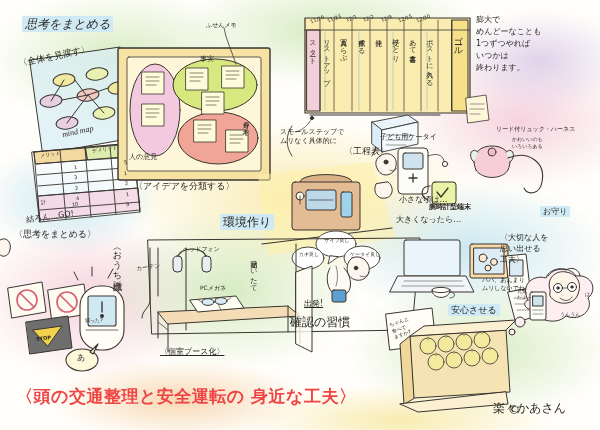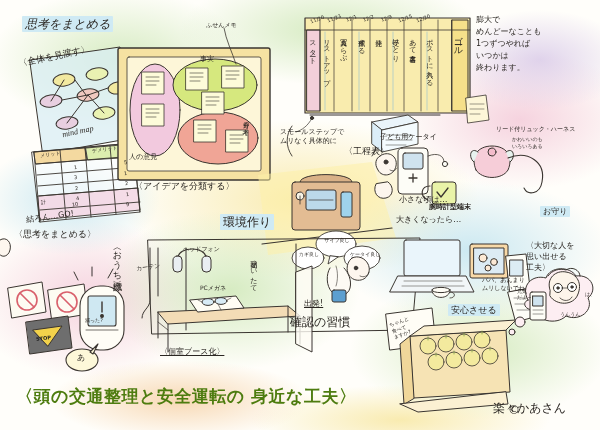--- a/index.html
+++ b/index.html
@@ -15,21 +15,21 @@
   .vtext{writing-mode:vertical-rl;text-orientation:upright;letter-spacing:0px;}
   .tiny{font-size:5px;}
   .s6{font-size:6px;}
   .s7{font-size:7px;}
   .s8{font-size:8px;}
   .s9{font-size:9px;}
   .s10{font-size:12px;}
   .s12{font-size:12px;}
   .title{
     font-size:17px;font-weight:bold;letter-spacing:0.5px;
-    color:#4d7c0f;
+    color:#ef4444;
   }
   .rot-8{transform:rotate(-8deg);}
   .rot-12{transform:rotate(-12deg);}
   .rot-20{transform:rotate(-20deg);}
   .rot6{transform:rotate(6deg);}
 </style>
 </head>
 <body>
 
 <svg id="sheet" viewBox="0 0 600 430" xmlns="http://www.w3.org/2000/svg">
@@ -434,21 +434,21 @@
 <div class="lbl tiny" style="left:85px;top:318px;">減った?</div>
 <div class="lbl s8" style="left:77px;top:354px;">あ</div>
 <div class="lbl tiny" style="left:36px;top:336px;color:#222;font-weight:bold;transform:rotate(-6deg);">STOP</div>
 
 <div class="lbl tiny" style="left:324px;top:238px;line-height:1.1;text-align:center;width:26px;">サイフ良し</div>
 <div class="lbl tiny" style="left:297px;top:252px;line-height:1.1;text-align:center;width:24px;">カギ良し</div>
 <div class="lbl tiny" style="left:350px;top:252px;line-height:1.1;text-align:center;width:26px;">ケータイ良し</div>
 <div class="lbl s8" style="left:304px;top:300px;text-decoration:underline;">出発!</div>
 <div class="lbl s10" style="left:290px;top:316px;">確認の習慣</div>
 
-<div class="lbl s8" style="left:500px;top:240px;white-space:pre;line-height:1.4;margin-left:26px;">〈大切な人を
+<div class="lbl s8" style="left:500px;top:232px;white-space:pre;line-height:1.4;">〈大切な人を
 思い出せる
 工夫〉</div>
 <div class="lbl s6" style="left:482px;top:276px;white-space:pre;line-height:1.3;">パパ、あんまり
 ムリしないでね</div>
 <div class="lbl s9" style="left:448px;top:306px;">
   <span class="hl">安心させる</span>
 </div>
 <div class="lbl tiny rot-20" style="left:391px;top:318px;white-space:pre;line-height:1.3;">ちゃんと
 食べて
 ますか?</div>

